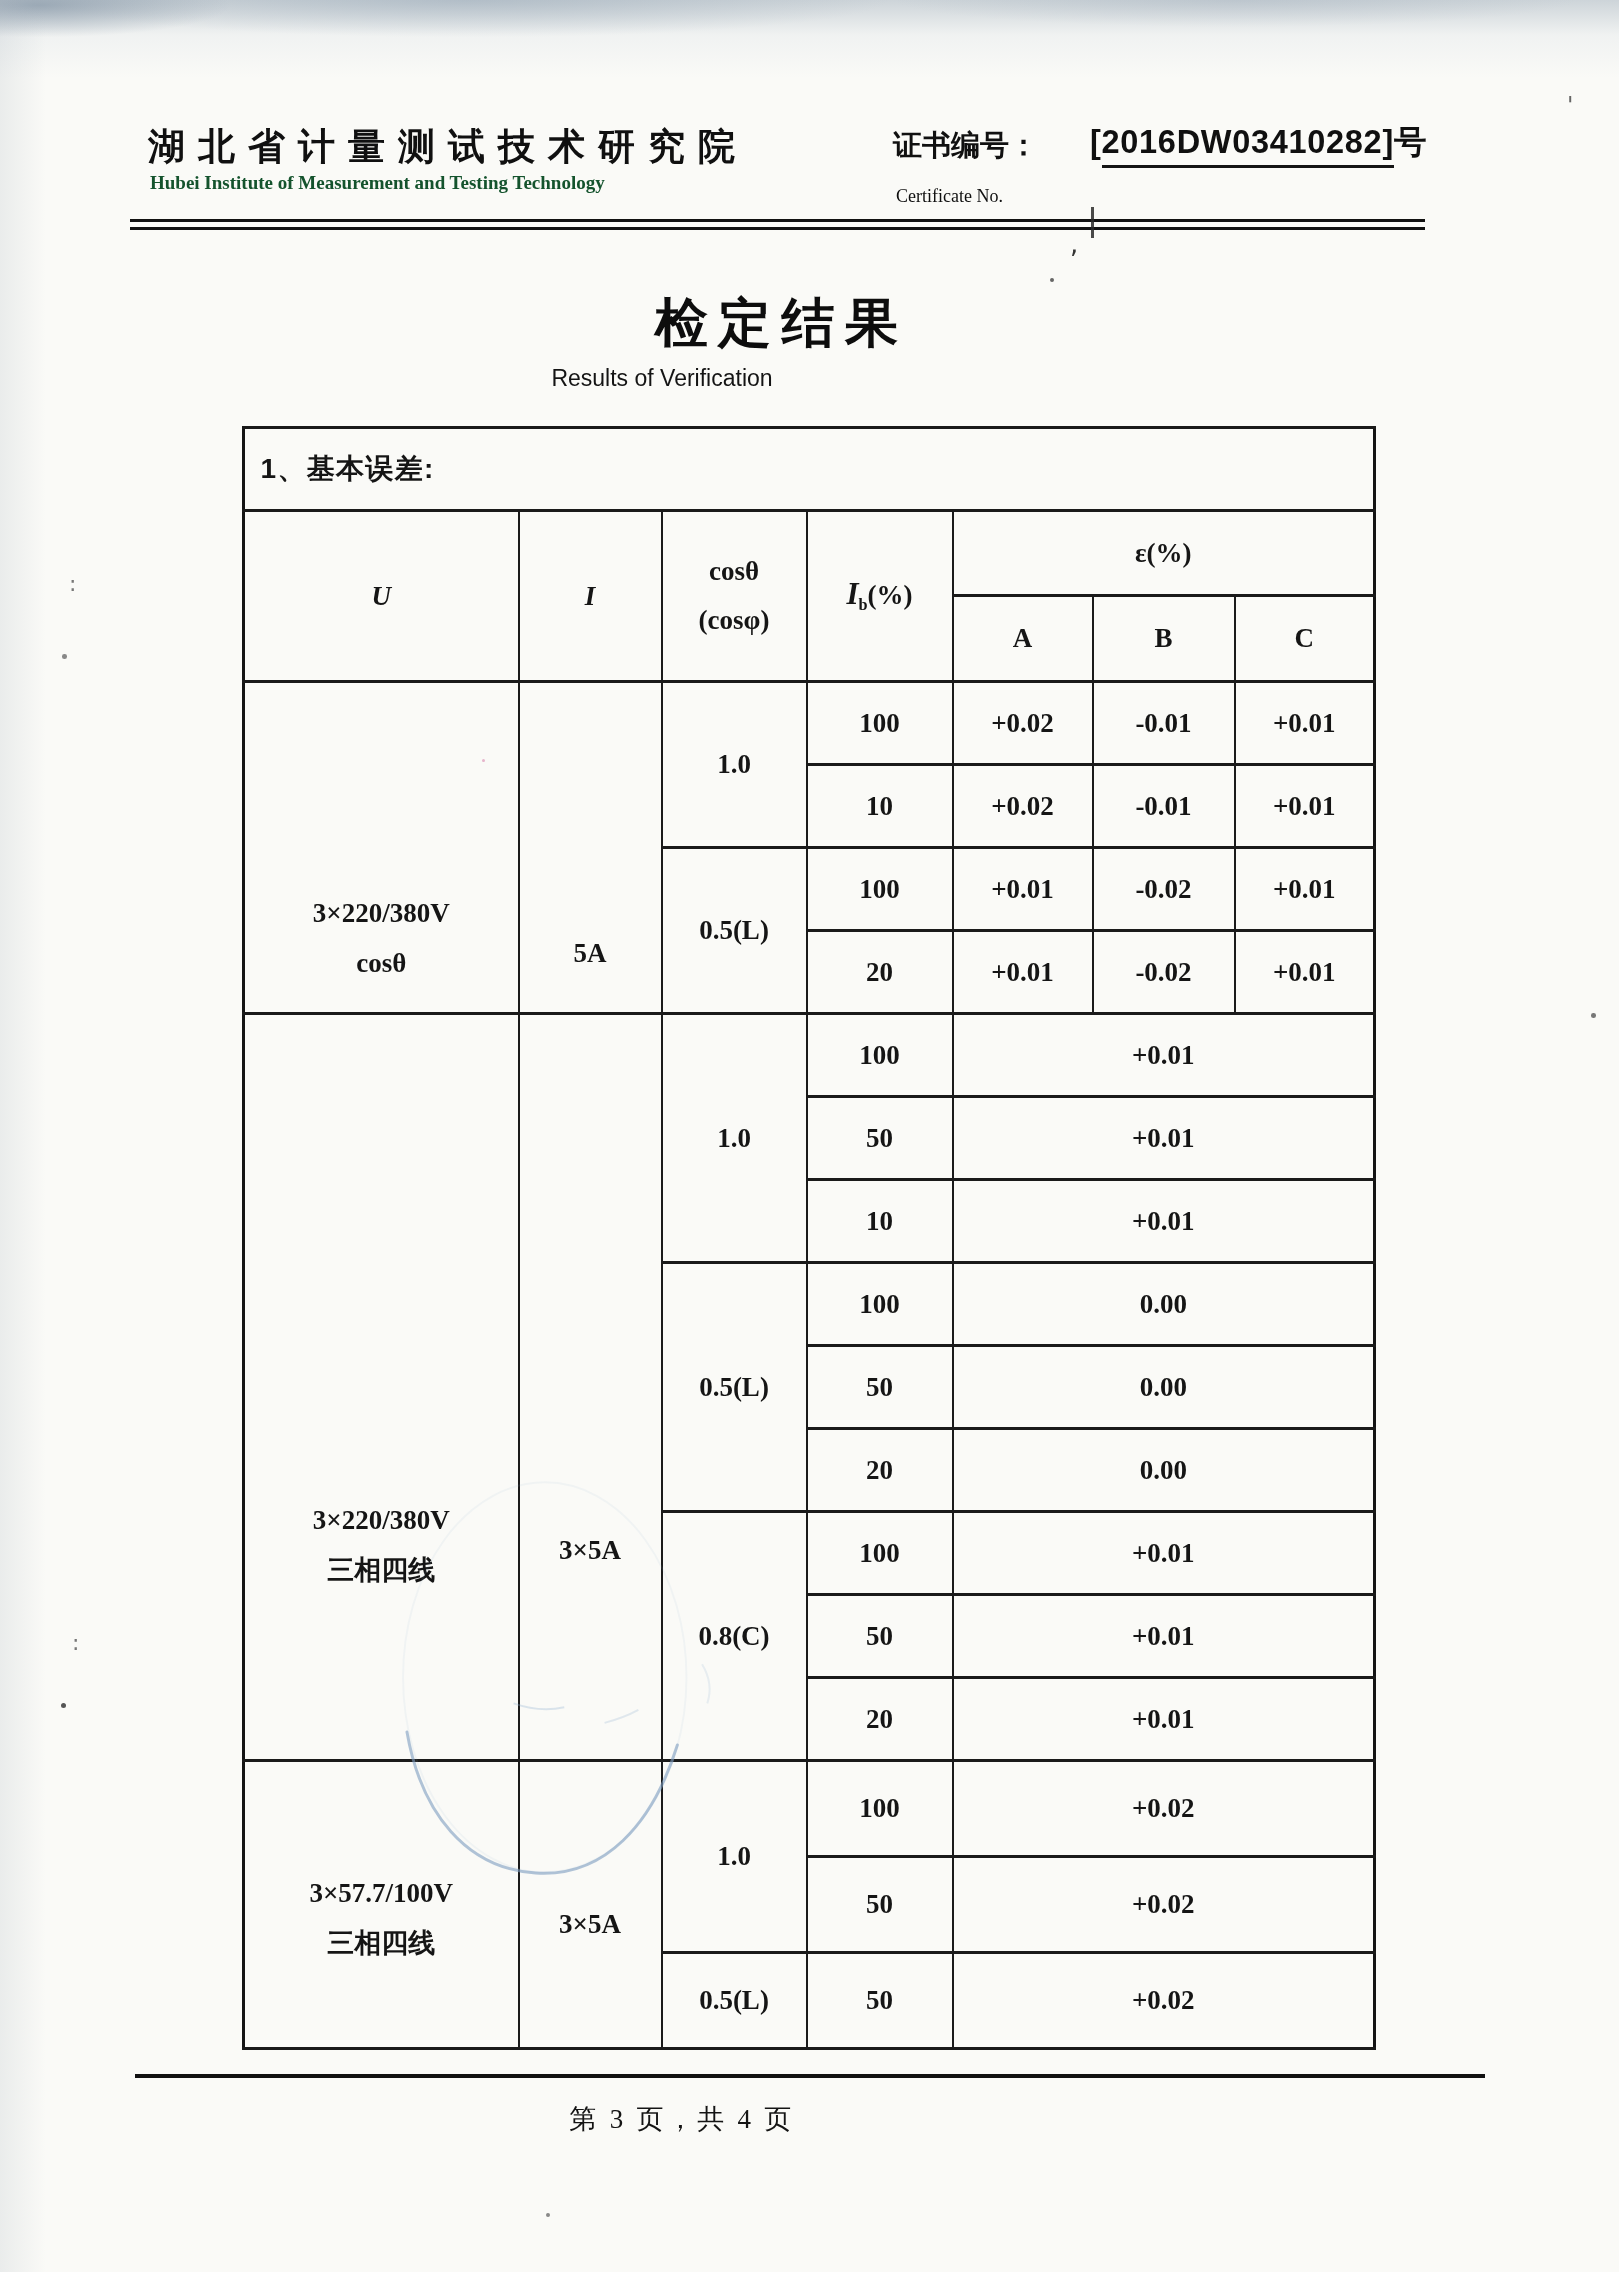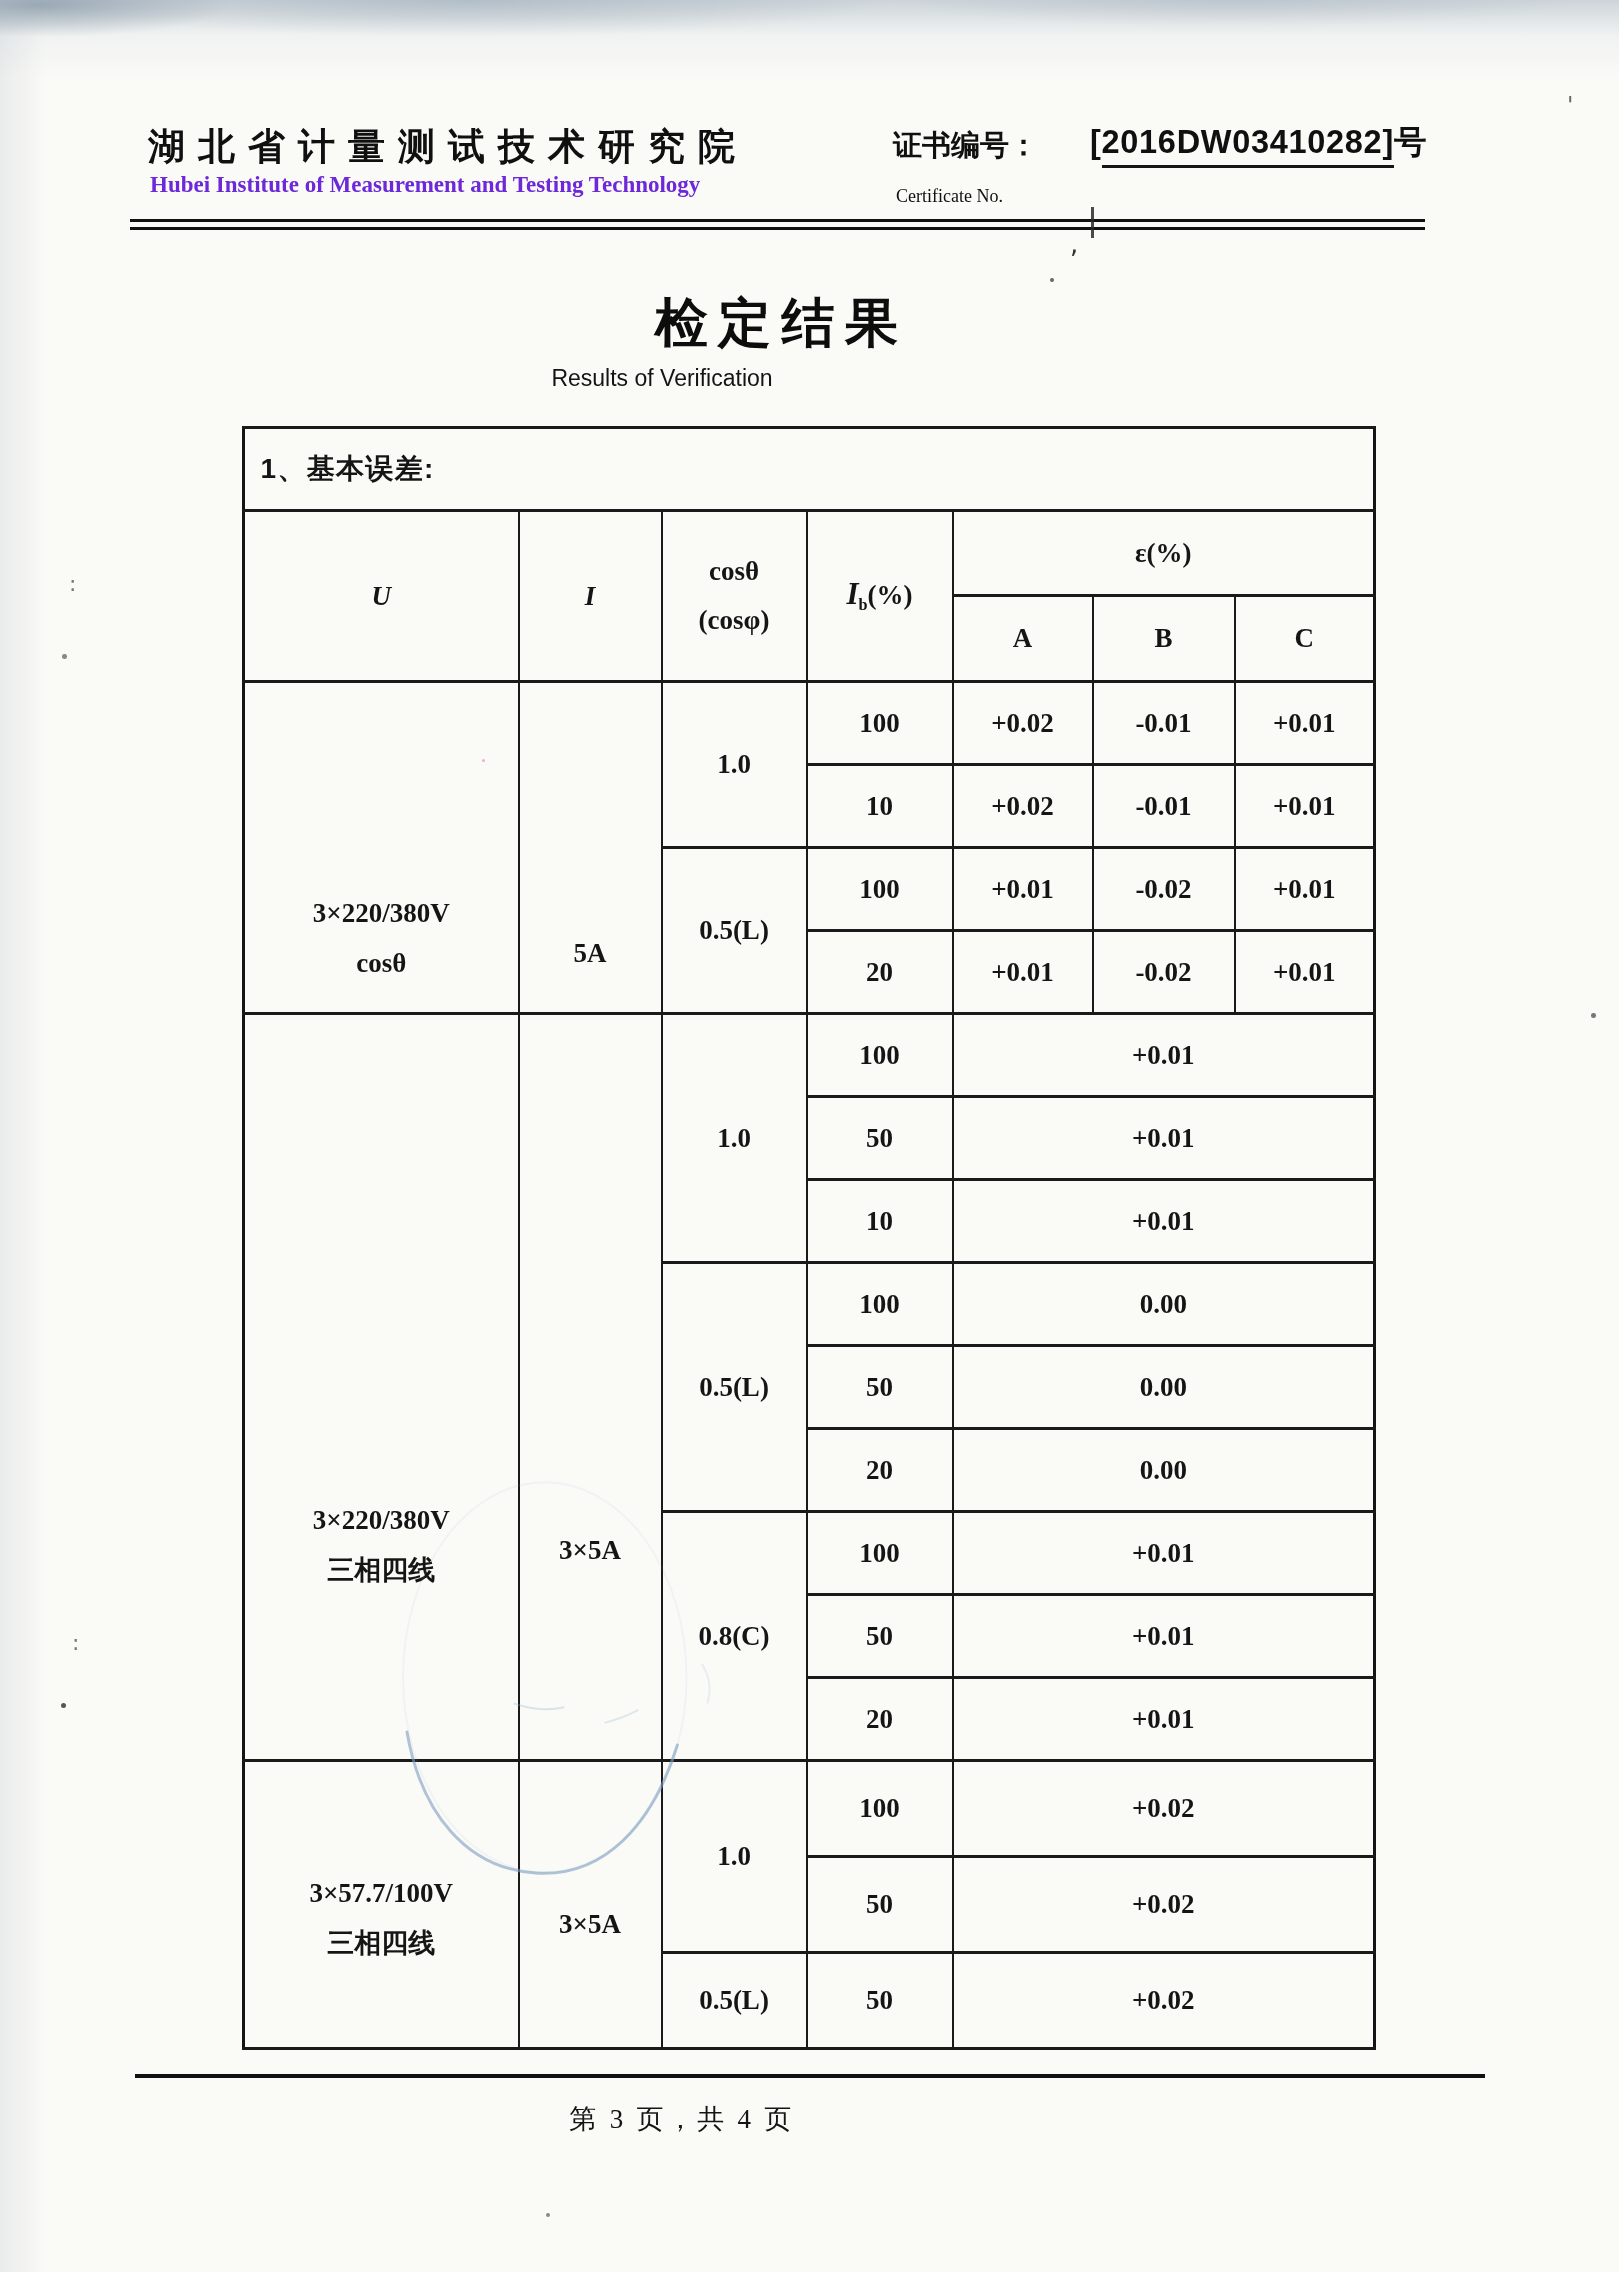--- a/index.html
+++ b/index.html
@@ -15,21 +15,21 @@
       linear-gradient(180deg, rgba(150,166,180,.45) 0%, rgba(205,214,222,.22) 45%, rgba(240,240,238,0) 100%);}
   .scan-left{position:absolute;left:0;top:0;width:46px;height:2273px;pointer-events:none;
     background:linear-gradient(90deg, rgba(160,172,184,.18), rgba(160,172,184,0));}
   .speck{position:absolute;color:#555;font-family:"DejaVu Sans", sans-serif;}
   .pen-overlay{position:absolute;left:0;top:0;width:1620px;height:2273px;pointer-events:none;}
 
   
   .inst-cn{position:absolute;left:148px;top:122px;font-family:"Liberation Sans", sans-serif;
     font-weight:bold;font-size:37px;letter-spacing:13px;white-space:nowrap;color:#101010;}
   .inst-en{position:absolute;left:150px;top:172px;font-family:"Liberation Serif", serif;
-    font-weight:bold;font-size:23px;white-space:nowrap;color:#6d28d9;}
+    font-weight:bold;font-size:19px;white-space:nowrap;color:#14532d;}
   .cert-label{position:absolute;left:893px;top:126px;font-family:"Liberation Sans", sans-serif;
     font-weight:bold;font-size:29px;white-space:nowrap;color:#101010;}
   .cert-no{position:absolute;left:1054px;top:121px;font-family:"Liberation Sans", sans-serif;
     font-weight:bold;font-size:32.5px;white-space:nowrap;color:#101010;letter-spacing:0.7px;margin-left:36px;}
   .cert-no .u-line{border-bottom:3.3px solid #151515;padding-bottom:4.6px;}
   .cert-en{position:absolute;left:896px;top:186px;font-family:"Liberation Serif", serif;
     font-size:18px;white-space:nowrap;color:#101010;}
   .double-rule{position:absolute;left:130px;top:219px;width:1295px;height:4.6px;
     border-top:3.9px solid #111;border-bottom:3.9px solid #111;}
 

